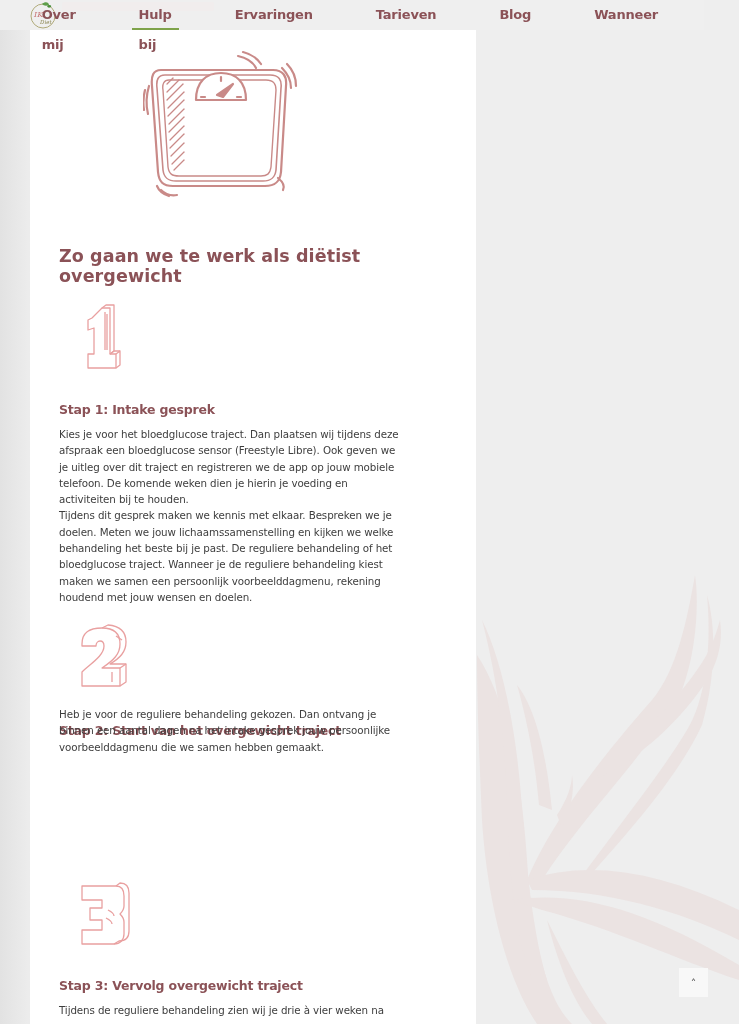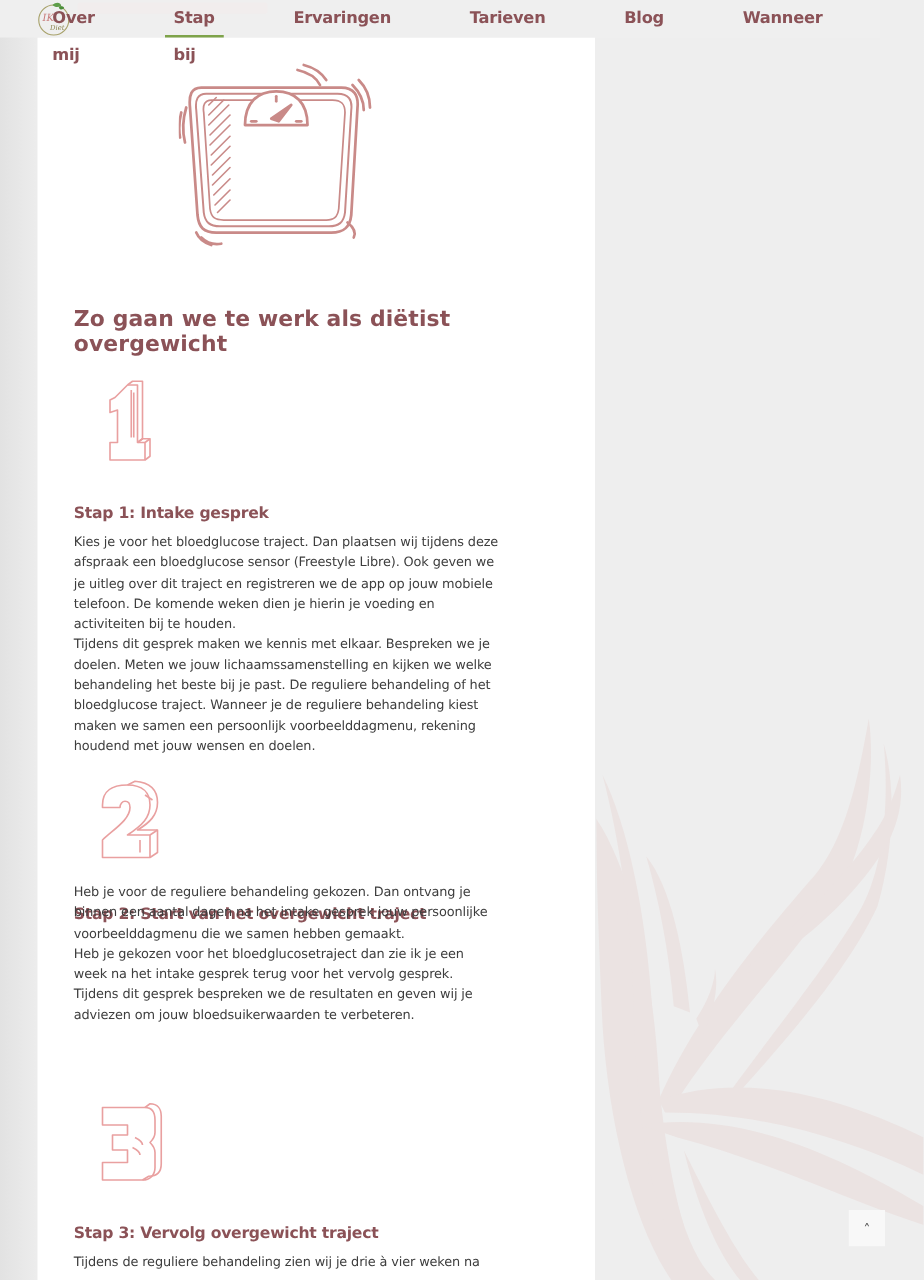--- a/index.html
+++ b/index.html
@@ -165,21 +165,21 @@
       <text x="6" y="16" font-size="8" fill="#c87a7a" font-family="DejaVu Serif, serif" font-style="italic">IK</text>
       <text x="12" y="23" font-size="5.5" fill="#8a8550" font-family="DejaVu Serif, serif" font-style="italic">Diet</text>
       <path d="M14 3 C17 0 21 1 21 4 C18 5 16 5 14 3 Z" fill="#5e9e4a"></path>
       <path d="M19 5 C21 3 24 4 23 6 C21 7 20 7 19 5 Z" fill="#4a8e3a"></path>
     </svg>
     <div class="faded-bar"></div>
 
     <nav class="nav">
       <div class="nav-item">Home</div>
       <div class="nav-item">Over mij</div>
-      <div class="nav-item active">Stap bij</div>
+      <div class="nav-item active">Hulp bij</div>
       <div class="nav-item">Ervaringen</div>
       <div class="nav-item">Tarieven</div>
       <div class="nav-item">Blog</div>
       <div class="nav-item">Wanneer</div>
     </nav>
   </div>
 
   <div class="content">
 
     <svg class="scale" viewBox="0 0 156 152" xmlns="http://www.w3.org/2000/svg">
@@ -241,21 +241,20 @@
         <path d="M6 20 C6 8 14 4 26 4 C38 4 44 10 44 20 C44 30 38 36 26 44 L44 44 L44 62 L6 62 L6 48 C14 40 28 32 28 22 C28 18 26 17 24 17 C22 17 20 19 20 22 L6 22 Z"></path>
         <path d="M26 4 L32 1 C44 2 50 8 50 18 C50 28 44 34 34 40 L50 40 L50 58 L44 62"></path>
         <path d="M44 44 L50 40"></path>
         <line x1="40" y1="12" x2="46" y2="16"></line>
         <line x1="36" y1="48" x2="36" y2="58"></line>
       </g>
     </svg>
     <h2 class="step-title" style="top:693px;">Stap 2: Start van het overgewicht traject</h2>
     <div class="step-text" style="top:676px;">
       <p>Heb je voor de reguliere behandeling gekozen. Dan ontvang je binnen een aantal dagen na het intake gesprek jouw persoonlijke voorbeelddagmenu die we samen hebben gemaakt.</p>
-      <p>Heb je gekozen voor het bloedglucosetraject dan zie ik je een week na het intake gesprek terug voor het vervolg gesprek. Tijdens dit gesprek bespreken we de resultaten en geven wij je adviezen om jouw bloedsuikerwaarden te verbeteren.</p>
     </div>
 
     <svg class="step-num" style="top:850px;" viewBox="0 0 56 68" xmlns="http://www.w3.org/2000/svg">
       <g fill="none" stroke="#e9a0a0" stroke-width="1.3" stroke-linejoin="round">
         <path d="M6 6 L40 6 C46 6 48 10 48 16 L48 26 C48 30 46 32 44 34 C46 36 48 38 48 42 L48 54 C48 60 44 64 38 64 L6 64 L6 50 L26 50 L26 40 L14 40 L14 28 L26 28 L26 20 L6 20 Z"></path>
         <path d="M40 6 L44 3 C50 3 53 7 53 13 L53 51 C53 58 49 61 43 61 L38 64"></path>
         <path d="M32 30 C36 32 38 34 38 36"></path>
         <path d="M30 38 C34 40 36 42 36 44"></path>
       </g>
     </svg>

